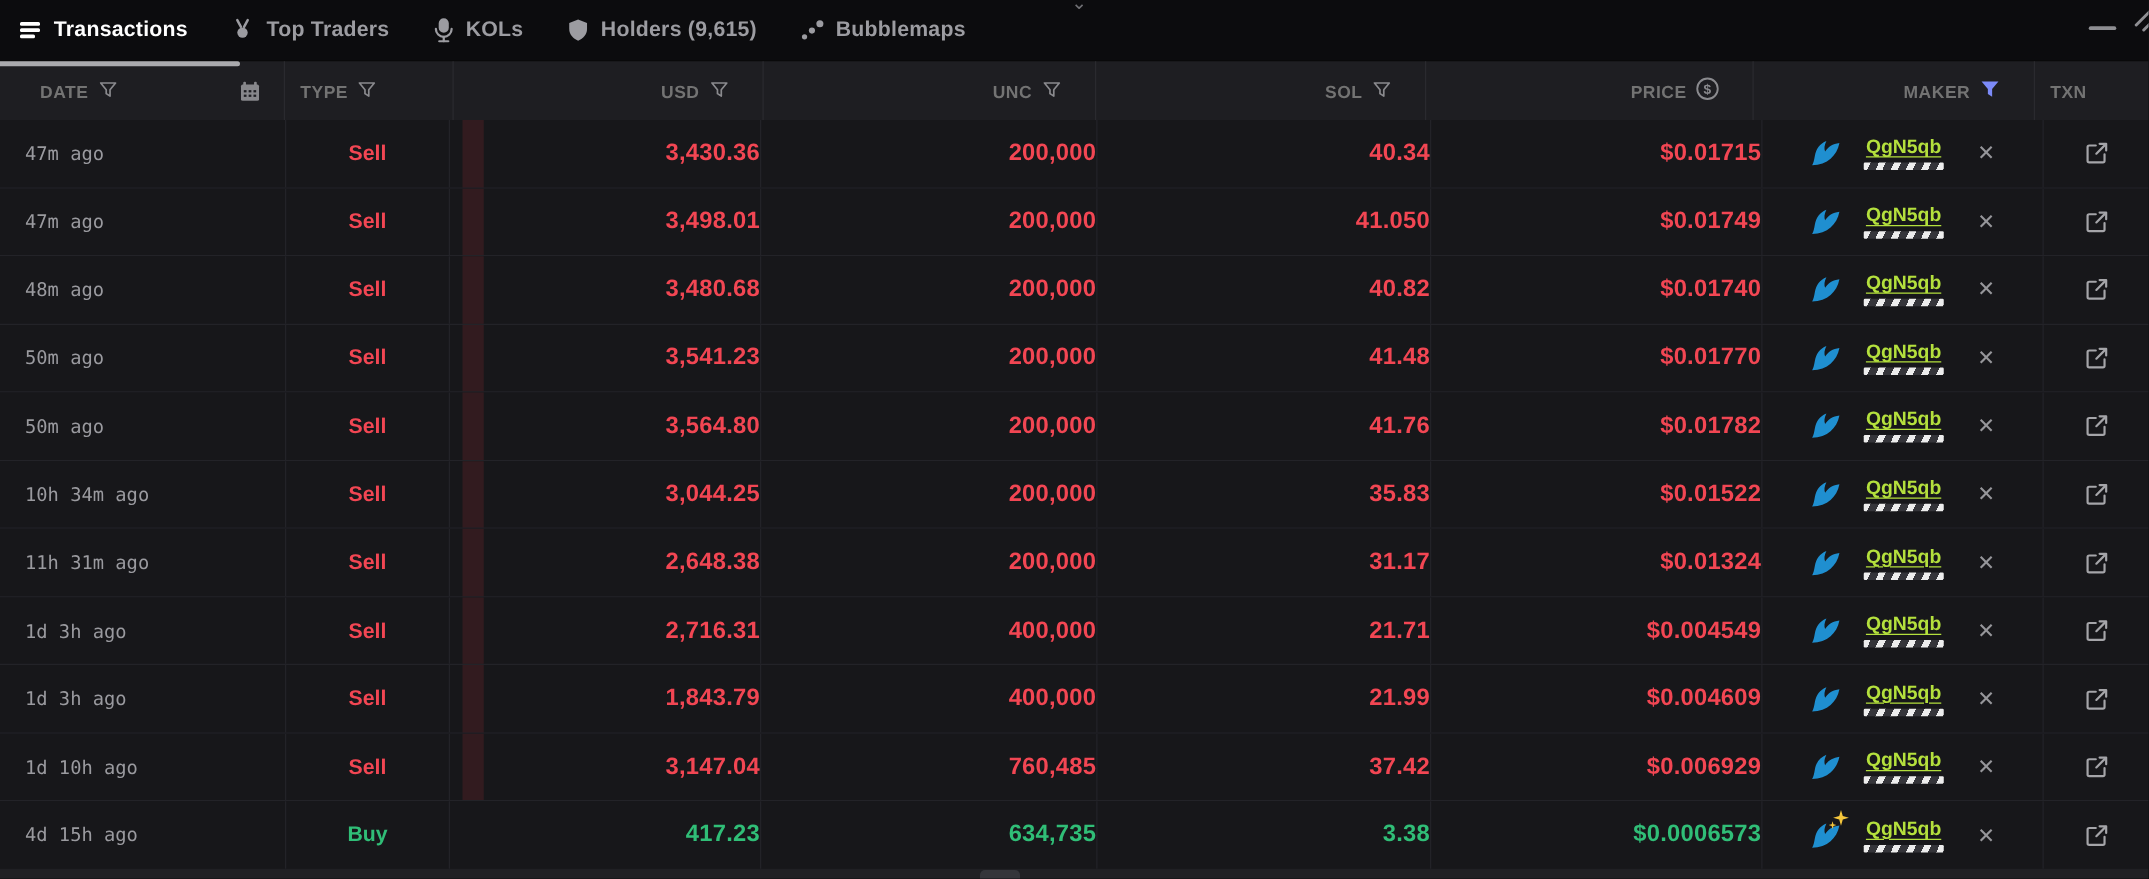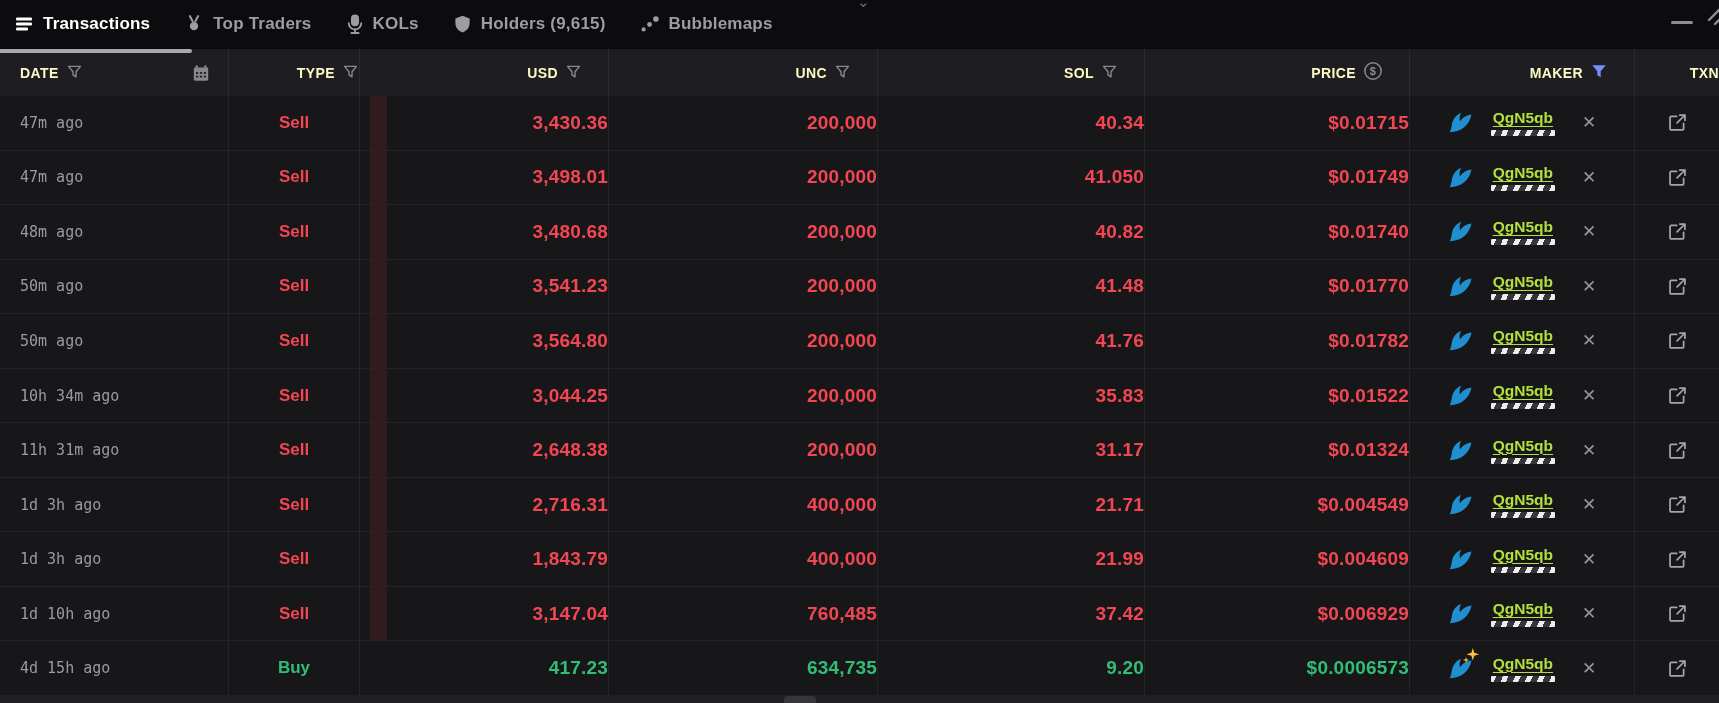--- a/index.html
+++ b/index.html
@@ -20,25 +20,25 @@
              background:#8e8e92; cursor:pointer; }
   .corner-glyph { position:absolute; right:-6px; top:4px; }
 
   
   .hthumb { position:absolute; top:49px; left:0; width:192px; height:4px; background:#a9a9ad;
             border-radius:0 3px 3px 0; z-index:5; }
 
   
   .thead { position:absolute; top:48px; left:0; right:0; height:48px; background:#1e1e22;
            display:flex; border-top:1px solid #09090a; }
-  .hcell { display:flex; align-items:center; height:100%; color:#fef9c3; font-size:14px;
-           font-weight:700; letter-spacing:.4px; border-right:1px solid #2a2a2f; gap:7px; }
+  .hcell { display:flex; align-items:center; height:100%; color:#737373; font-size:14px;
+           font-weight:700; letter-spacing:.4px; border-right:1px solid #2a2a2f; gap:7px;margin-left:12px; }
   .hcell:last-child { border-right:none; }
   .h-left   { justify-content:flex-start; padding-left:20px; }
-  .h-center { justify-content:flex-end; }
+  .h-center { justify-content:flex-start; }
   .h-right  { justify-content:flex-end; padding-right:26px; }
   .spacer { flex:1; }
   .c-date  { width:229px; } .c-type { width:131px; } .c-usd { width:249px; }
   .c-unc   { width:269px; } .c-sol  { width:267px; } .c-price { width:265px; }
   .c-maker { width:225px; } .c-txn  { width:84px;  }
 
   
   .tbody { position:absolute; top:96px; bottom:8px; left:0; right:0; display:flex; flex-direction:column;align-items:center; }
   .trow { flex:1 1 0; display:flex; border-bottom:1px solid #232328; background:#17171a; }
   .trow:last-child { border-bottom:none; }
@@ -672,21 +672,21 @@
       <div class="tcell c-type cell-type">
           <span class="buy-txt">Buy</span>
         </div>
       <div class="tcell c-usd num">
           <span class="buy-txt">417.23</span>
         </div>
       <div class="tcell c-unc num">
           <span class="buy-txt">634,735</span>
         </div>
       <div class="tcell c-sol num">
-          <span class="buy-txt">9.20</span>
+          <span class="buy-txt">3.38</span>
         </div>
       <div class="tcell c-price num">
           <span class="buy-txt">$0.0006573</span>
         </div>
       <div class="tcell c-maker cell-maker">
         <span class="whale">
           <svg width="25" height="25" viewBox="0 0 24 24">
               <path d="M22.6 4.2 C17.4 4.8 13.8 7.2 11.6 10.8 C10.7 8.4 11 5.8 12.6 2.6 C7.6 4.6 4.6 8.6 3.7 14.2 C3.2 17.2 2.7 19.6 1.6 21.4 C7.4 21 12.3 19.4 15.8 16.3 C19.2 13.3 21.6 9.3 22.6 4.2 Z" fill="#1f8fd0"></path>
             </svg>
           <span class="spark" style="display: block;">

